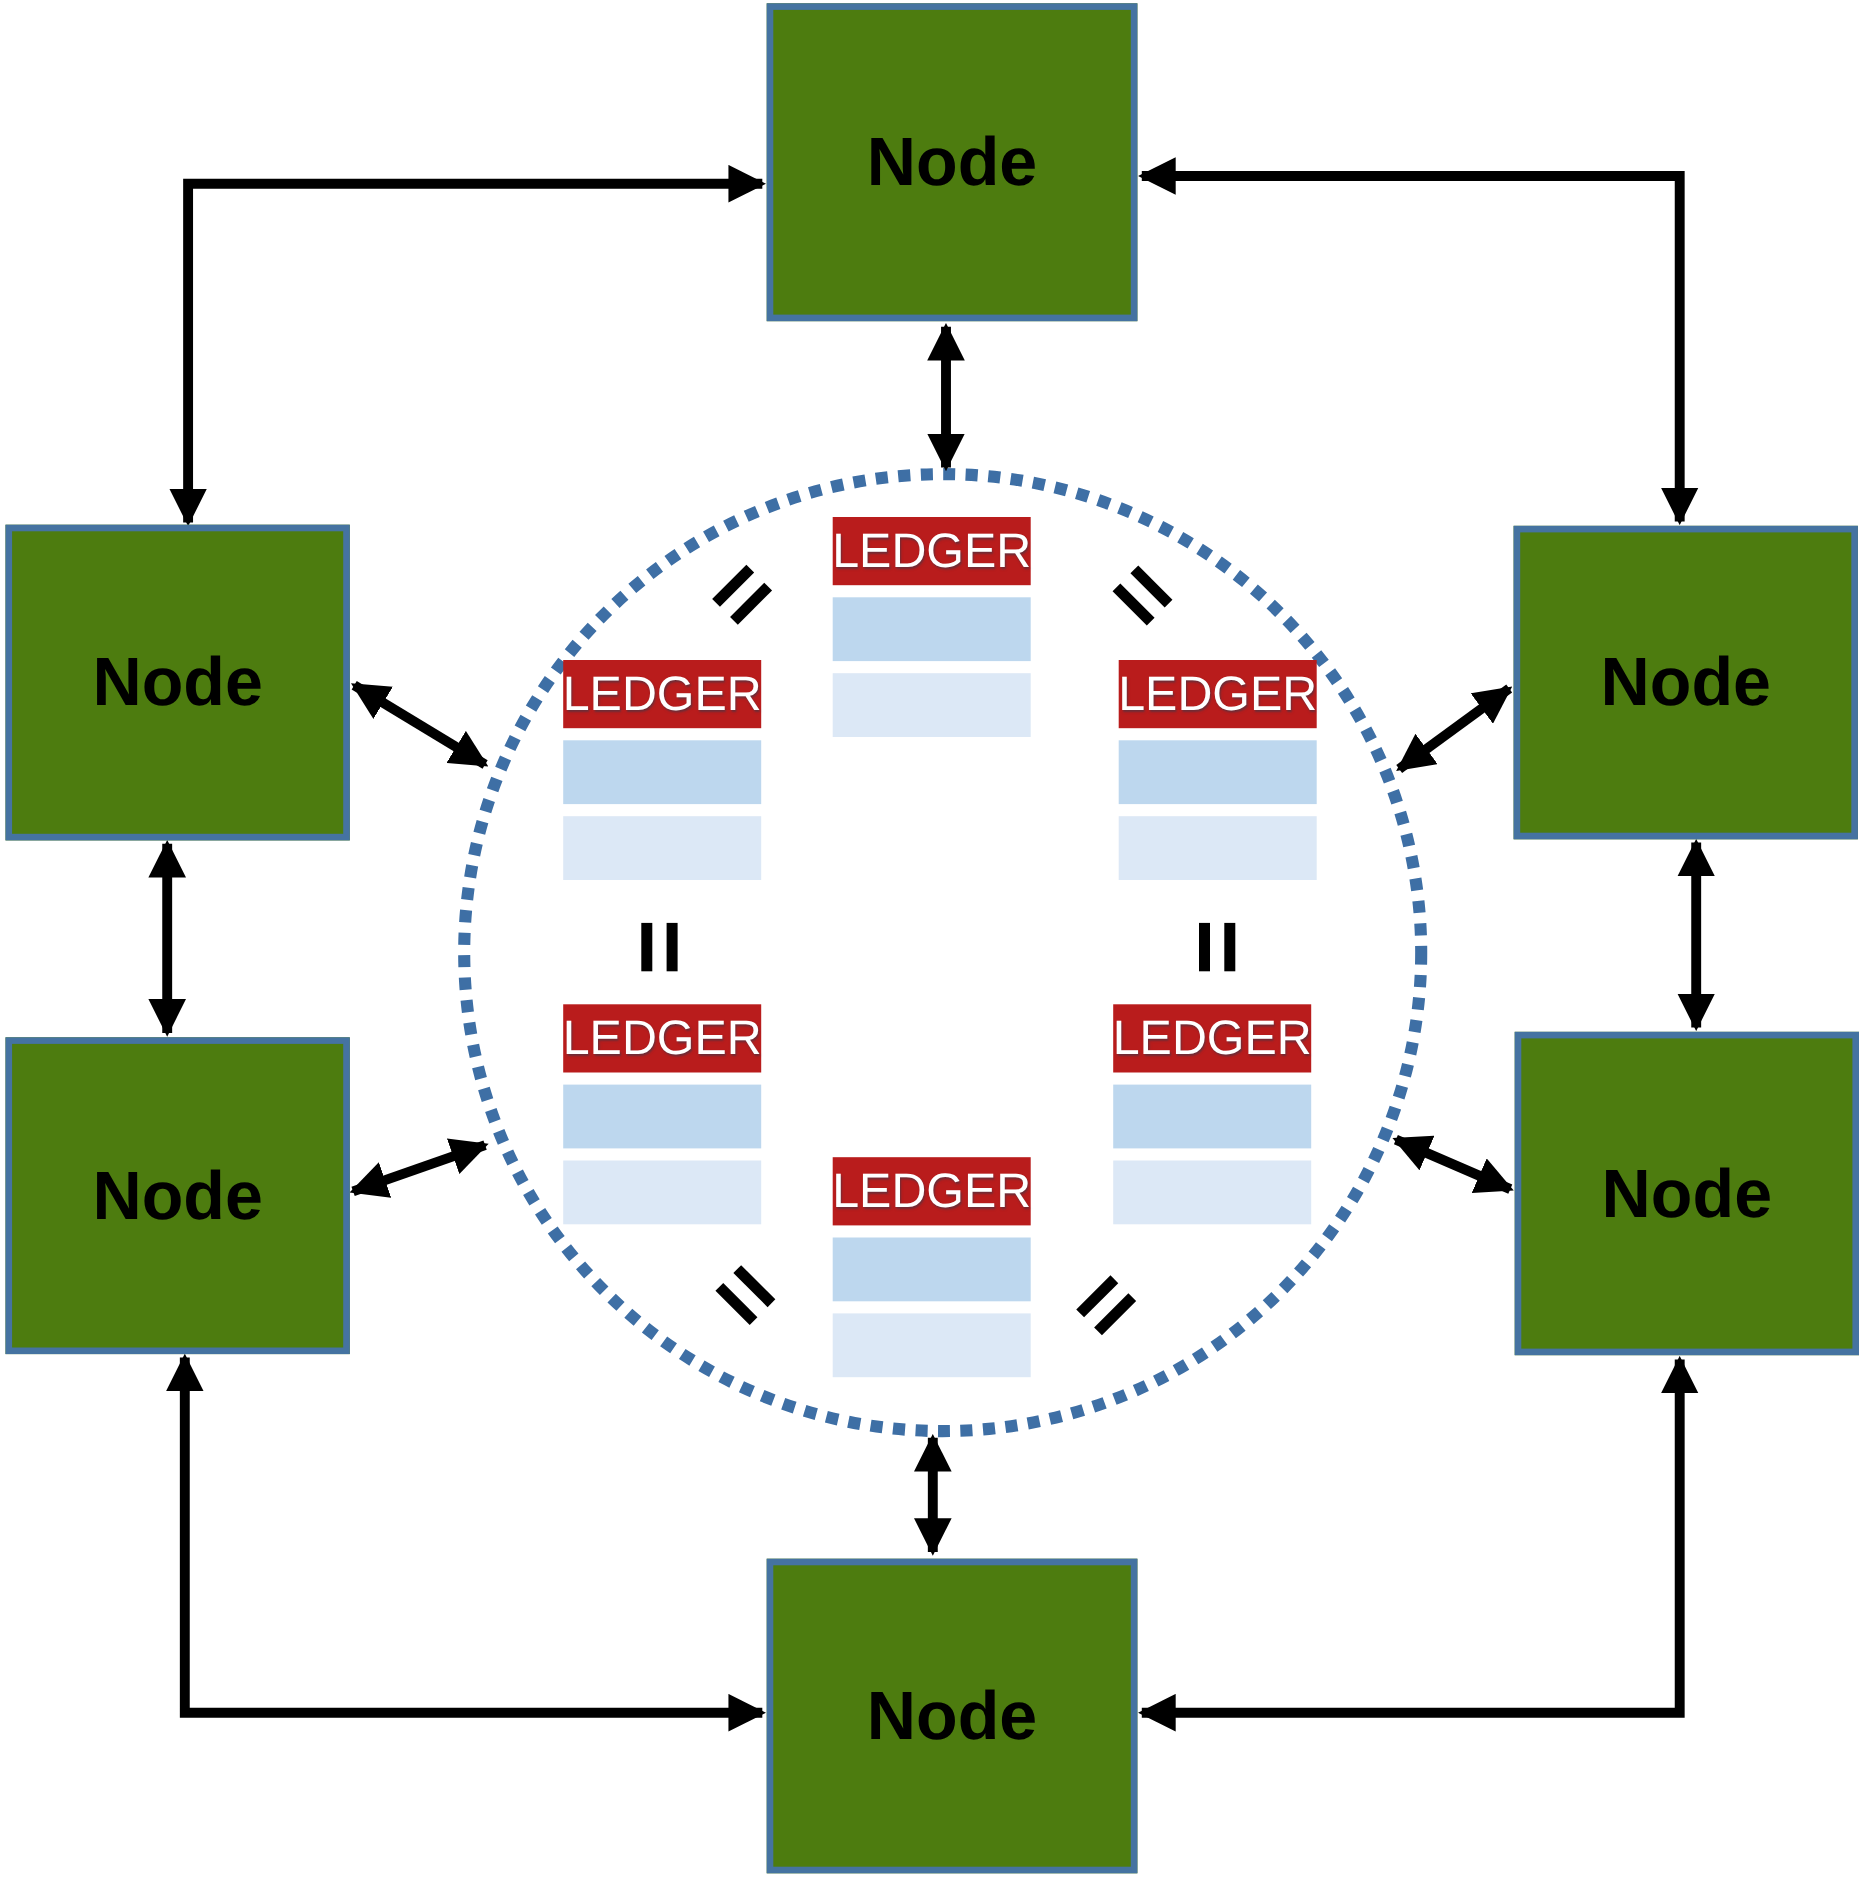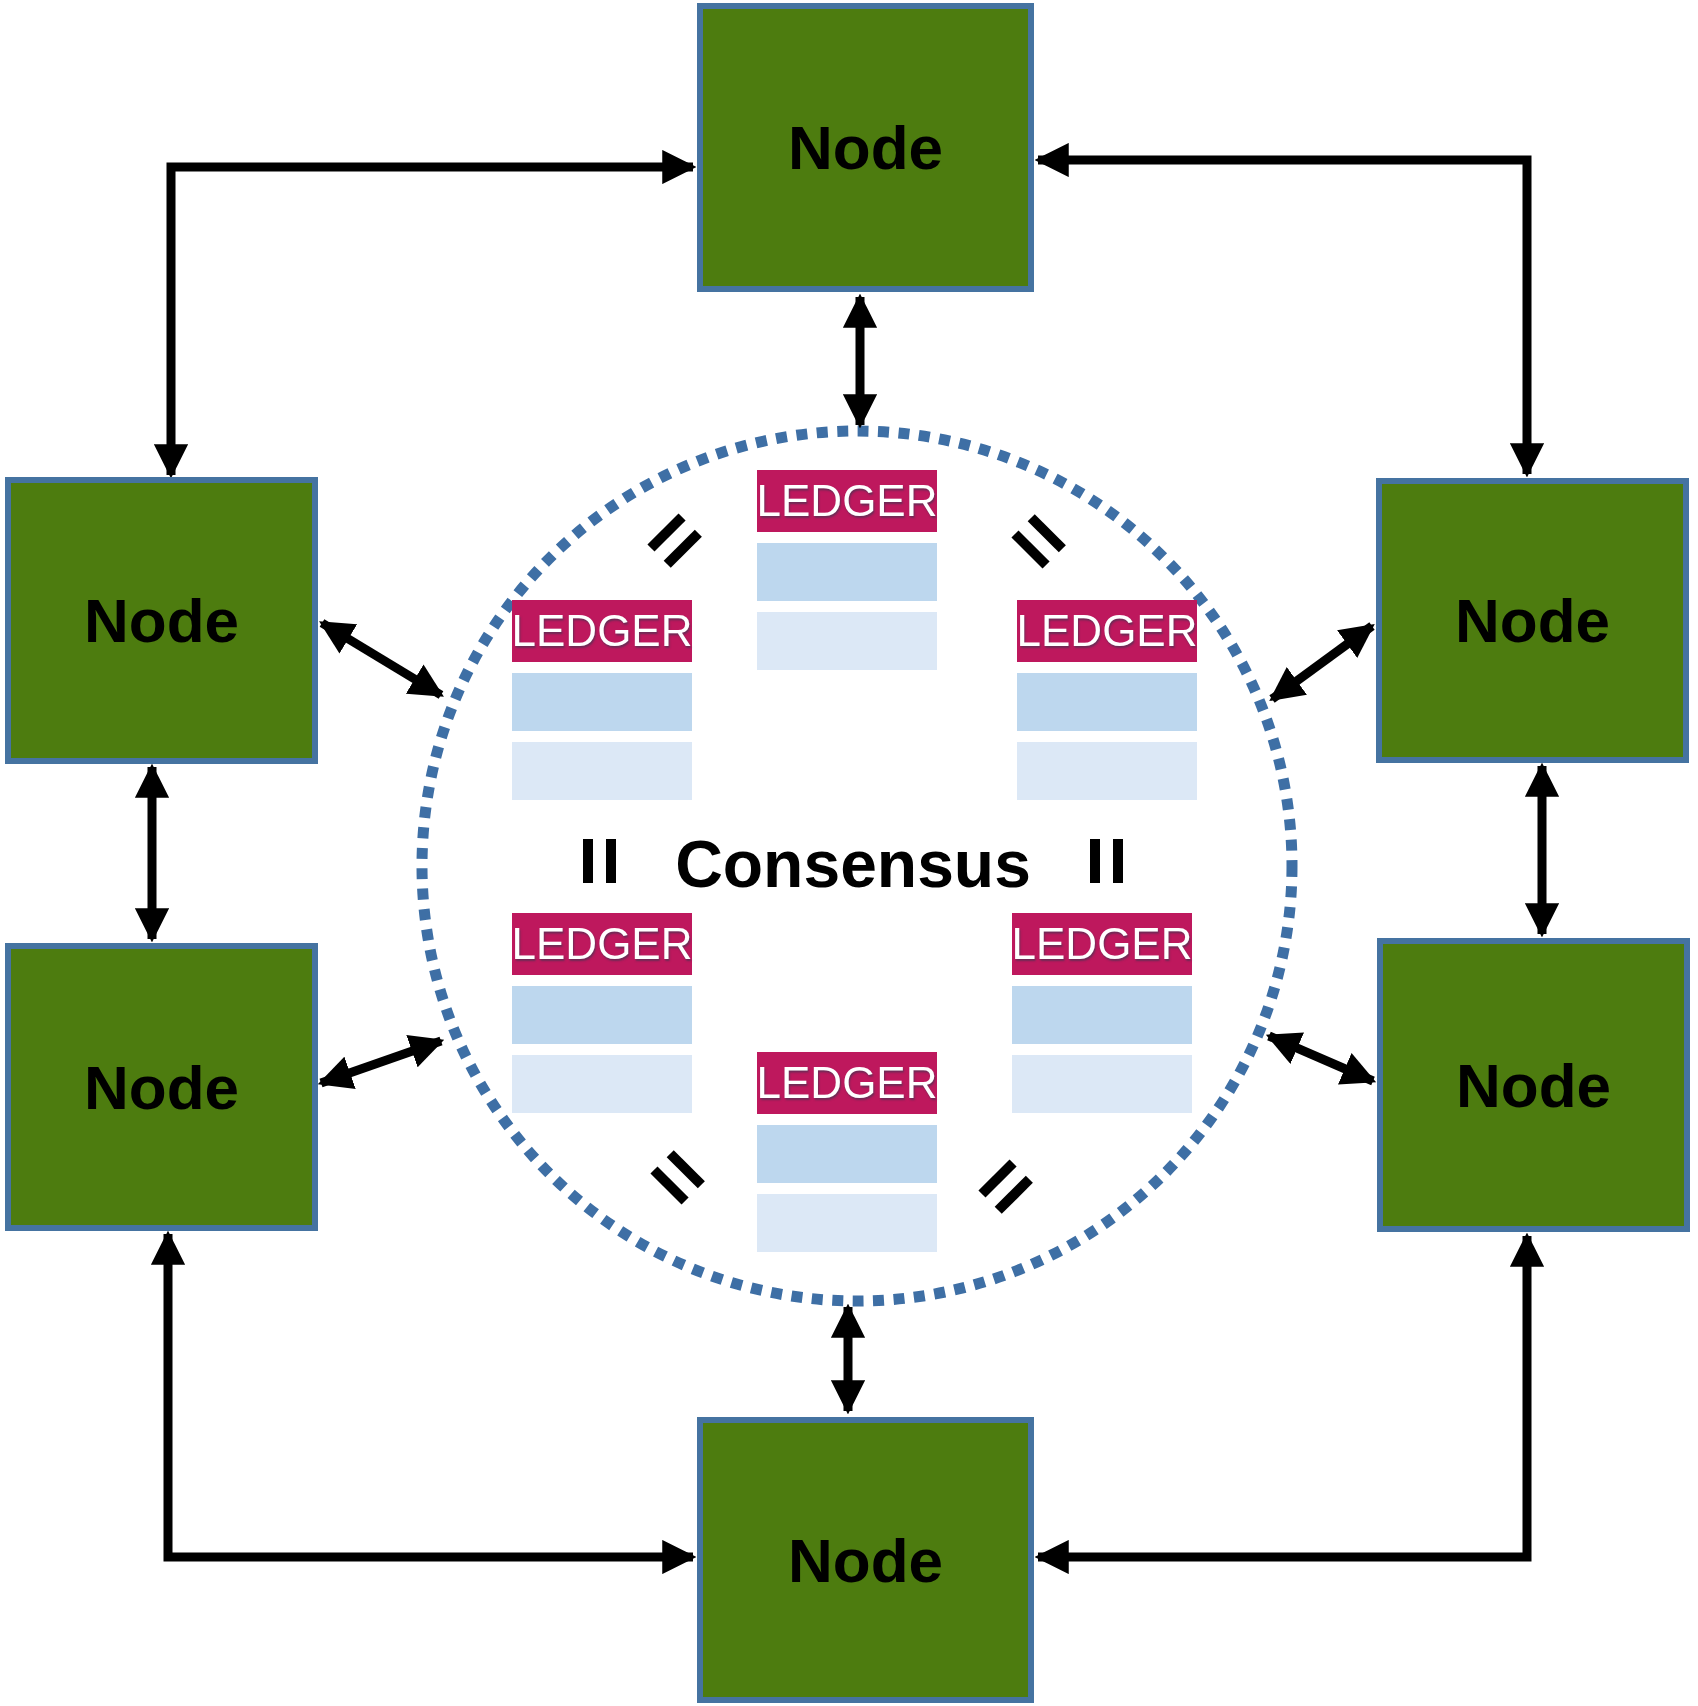--- a/index.html
+++ b/index.html
@@ -14,21 +14,21 @@
   .node-box{
     position:absolute;box-sizing:border-box;
     background:#4d7c0f;border:6px solid #4573a1;
     display:flex;align-items:center;justify-content:center;
     font-weight:bold;font-size:62px;color:#000;
   }
 
   
   .ledger{position:absolute;width:180px;}
   .ledger-header{
-    height:62px;background:#be185d;color:#fff;
+    height:62px;background:#b91c1c;color:#fff;
     display:flex;align-items:center;justify-content:center;
     font-size:44px;font-weight:normal;
     text-shadow:1px 2px 2px rgba(40,60,80,.55);
   }
   .ledger-row{height:58px;margin-top:11px;}
   .row-a{background:#bdd7ee;}
   .row-b{background:#dce8f6;}
 
   
   .consensus{
@@ -114,21 +114,20 @@
     <div class="ledger-row row-a"></div>
     <div class="ledger-row row-b"></div>
   </div>
 
   <div class="ledger" style="left:757px;top:1052px;">
     <div class="ledger-header">LEDGER</div>
     <div class="ledger-row row-a"></div>
     <div class="ledger-row row-b"></div>
   </div>
 
-  <div class="consensus">Consensus</div>
 
   <div class="eq" style="left:658px;top:519px;transform:rotate(45deg);">
     <div class="bar b1"></div>
       <div class="bar b2"></div>
   </div>
   <div class="eq" style="left:1022px;top:519px;transform:rotate(-45deg);">
     <div class="bar b1"></div>
       <div class="bar b2"></div>
   </div>
   <div class="eq" style="left:583px;top:839px;">

